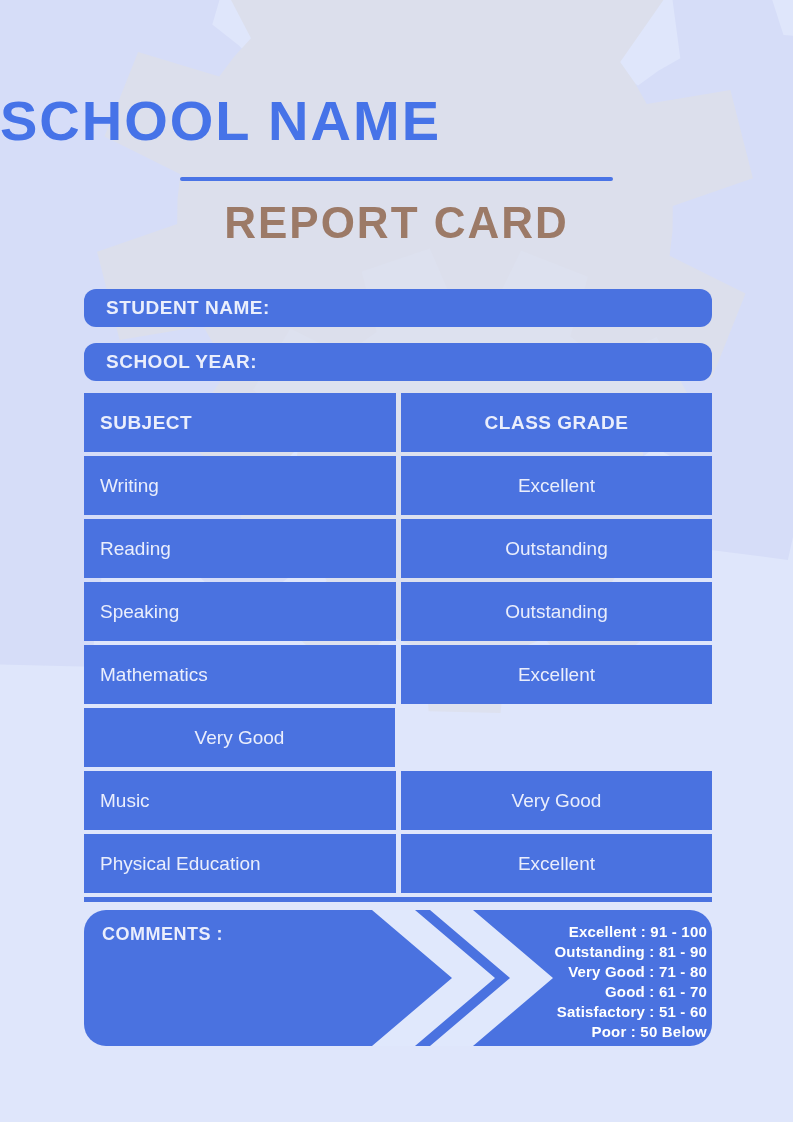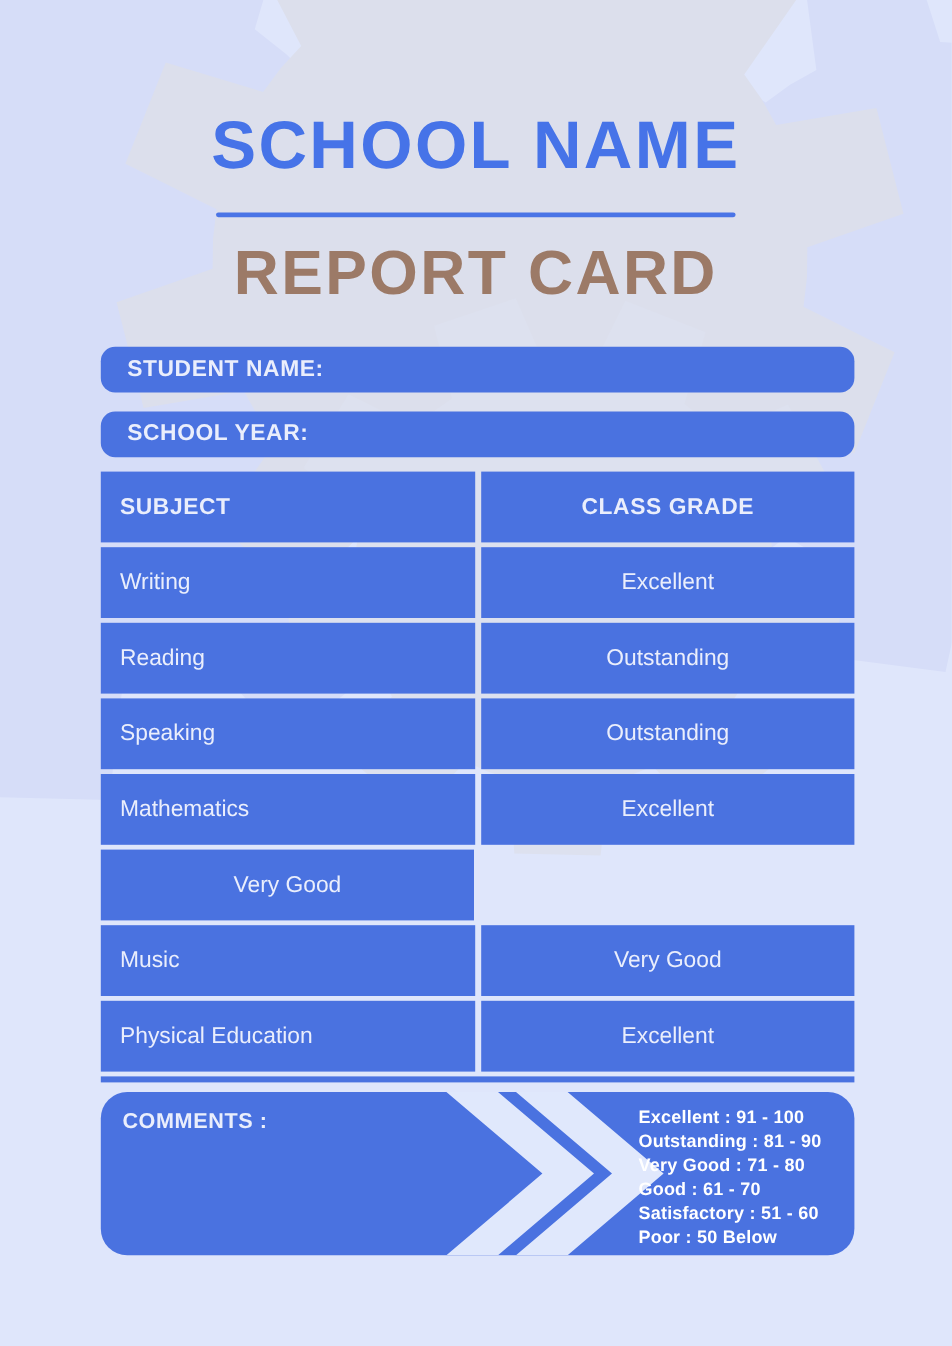--- a/index.html
+++ b/index.html
@@ -6,30 +6,30 @@
   body{
     width:793px;height:1122px;
     background:#dfe6fb;
     font-family:"Liberation Sans",sans-serif;
     position:relative;overflow:hidden;
   }
   .bg-gears{position:absolute;left:0;top:0;width:793px;height:1122px;pointer-events:none;}
   .content{position:absolute;left:0;top:0;width:793px;height:1122px;}
 
   .school-name{
-    position:absolute;left:0;top:88px;width:793px;text-align:center;
+    position:absolute;left:0;top:88px;width:793px;
     font-size:56px;font-weight:700;letter-spacing:2px;color:#4673e8;
   }
   .title-divider{
     position:absolute;left:180px;top:177px;width:433px;height:4px;
     background:#4a74e6;border-radius:2px;
   }
   .report-title{
     position:absolute;left:0;top:198px;width:793px;text-align:center;
-    font-size:52px;font-weight:700;letter-spacing:2px;color:#9c7a67;
+    font-size:44px;font-weight:700;letter-spacing:2px;color:#9c7a67;
   }
 
   .field-bar{
     position:absolute;left:84px;width:628px;height:38px;
     background:#4a72e0;border-radius:12px;
     display:flex;align-items:center;box-sizing:border-box;padding-left:22px;
     color:#eaeefc;font-size:19px;font-weight:700;letter-spacing:.5px;
   }
   .field-bar.bar1{top:289px;}
   .field-bar.bar2{top:343px;}
@@ -43,21 +43,21 @@
     background:#4a72e0;height:59px;display:flex;align-items:center;
     color:#eaeefc;font-size:19px;box-sizing:border-box;
   }
   .c-subject{width:312px;padding-left:16px;}
   .c-grade{width:311px;justify-content:center;}
   .thead .cell{font-weight:700;letter-spacing:.5px;}
   .table-bottom{height:5px;background:#4a72e0;}
 
   .comments-box{
     position:absolute;left:84px;top:910px;width:628px;height:136px;
-    background:#4a72e0;border-radius:22px;overflow:hidden;
+    background:#4a72e0;border-radius:22px;overflow:hidden;text-align:right;
   }
   .comments-label{
     position:absolute;left:18px;top:14px;
     color:#eaeefc;font-size:18px;font-weight:700;letter-spacing:.5px;
   }
   .comments-value{position:absolute;left:18px;top:44px;width:260px;height:84px;}
   .chevrons{position:absolute;left:0;top:0;width:628px;height:136px;}
   .legend{
     position:absolute;left:448px;top:12px;width:175px;
     color:#ffffff;font-size:15px;font-weight:700;line-height:20px;letter-spacing:.2px;

